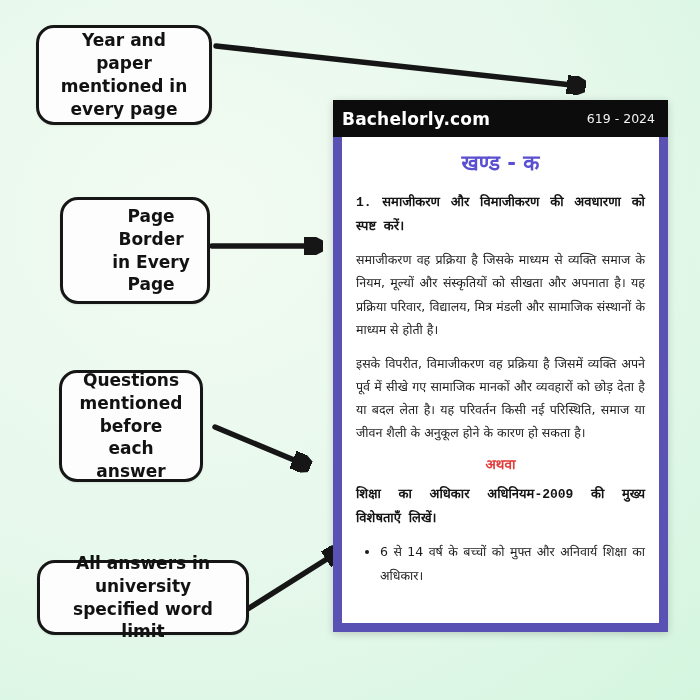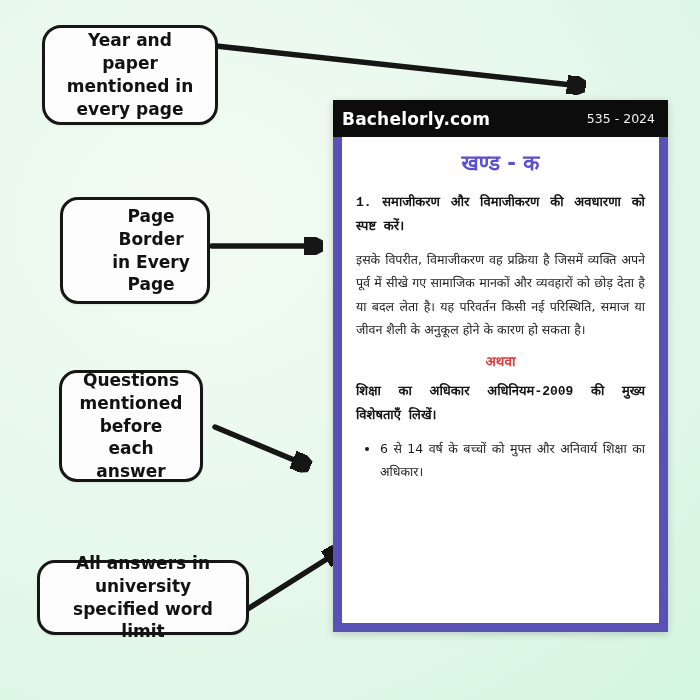--- a/index.html
+++ b/index.html
@@ -24,21 +24,21 @@
     border-radius:18px;
     display:flex; align-items:center; justify-content:center;
     text-align:center;
     font-weight:bold;
     font-size:17px;
     line-height:1.35;
     color:#121212;
     padding:10px 14px;
     box-shadow:0 1px 2px rgba(0,0,0,0.08);
   }
-  .c1 { left:42px;  top:25px;  width:176px; height:100px;border-radius:19px; }
+  .c1 { left:36px;  top:25px;  width:176px; height:100px; }
   .c2 { left:60px;  top:197px; width:150px; height:107px;padding-left:46px; }
   .c3 { left:59px;  top:370px; width:144px; height:112px; }
   .c4 { left:37px;  top:560px; width:212px; height:75px;  }
 
   
   .doc {
     position:absolute; left:333px; top:100px; width:335px; height:532px;
     display:flex; flex-direction:column;
     box-shadow:0 2px 8px rgba(0,0,0,0.18);
   }
@@ -124,25 +124,26 @@
   <div class="callout c3">
     <span>Questions mentioned before each answer</span>
   </div>
   <div class="callout c4">
     <span>All answers in university specified word limit</span>
   </div>
 
   <div class="doc">
     <div class="doc-header">
       <span class="doc-brand">Bachelorly.com</span>
-      <span class="doc-code">535 - 2024</span>
+      <span class="doc-code">619 - 2024</span>
     </div>
     <div class="doc-page">
       <div class="section-title">खण्ड - क</div>
       <p class="q">1. समाजीकरण और विमाजीकरण की अवधारणा को स्पष्ट करें।</p>
+      <p class="body-para">समाजीकरण वह प्रक्रिया है जिसके माध्यम से व्यक्ति समाज के नियम, मूल्यों और संस्कृतियों को सीखता और अपनाता है। यह प्रक्रिया परिवार, विद्यालय, मित्र मंडली और सामाजिक संस्थानों के माध्यम से होती है।</p>
       <p class="body-para">इसके विपरीत, विमाजीकरण वह प्रक्रिया है जिसमें व्यक्ति अपने पूर्व में सीखे गए सामाजिक मानकों और व्यवहारों को छोड़ देता है या बदल लेता है। यह परिवर्तन किसी नई परिस्थिति, समाज या जीवन शैली के अनुकूल होने के कारण हो सकता है।</p>
       <div class="or-divider">अथवा</div>
       <p class="q">शिक्षा का अधिकार अधिनियम-2009 की मुख्य विशेषताएँ लिखें।</p>
       <ul class="ans-list">
         <li>6 से 14 वर्ष के बच्चों को मुफ्त और अनिवार्य शिक्षा का अधिकार।</li>
       </ul>
     </div>
   </div>
 
 </div>

